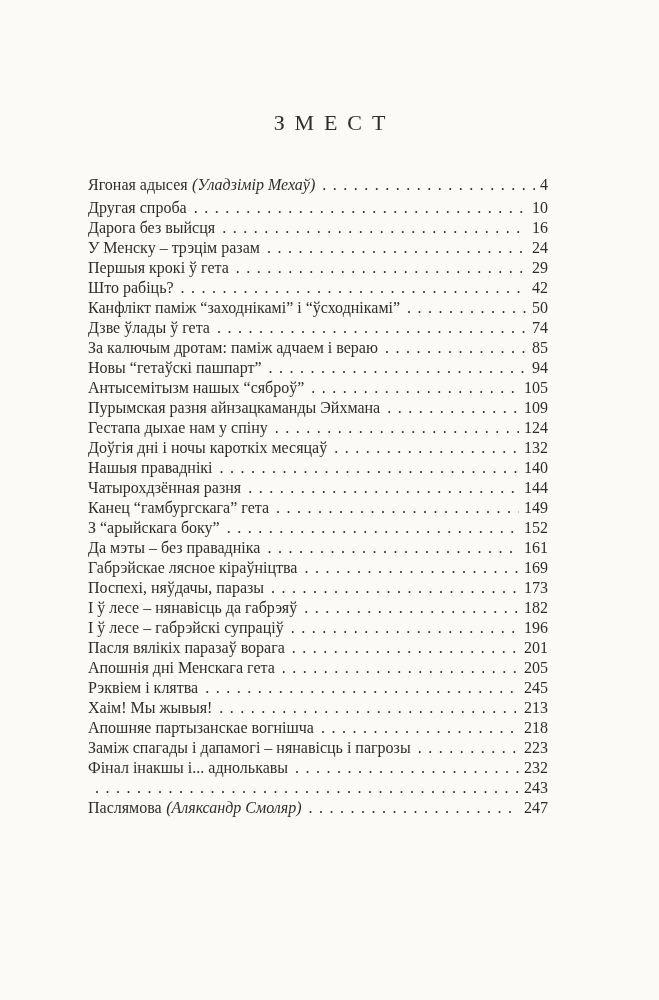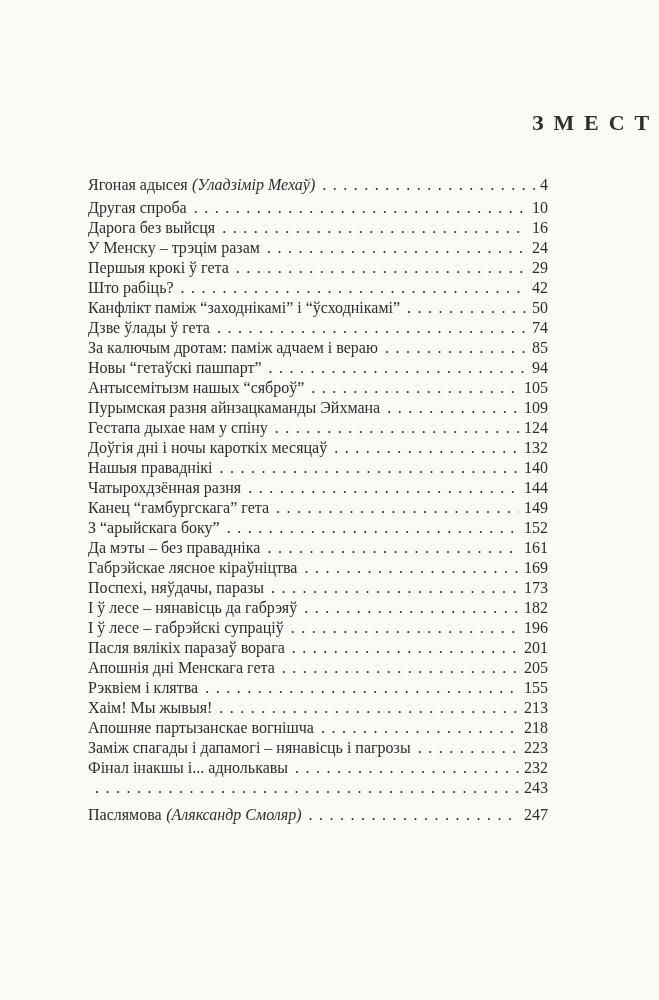--- a/index.html
+++ b/index.html
@@ -18,43 +18,43 @@
     position: relative;
     width: 659px;
     height: 1000px;
   }
   .title {
     position: absolute;
     top: 110px;
     left: 0;
     width: 100%;
     margin: 0;
-    text-align: right;
+    text-align: center;
     font-size: 22px;
-    font-weight: 700;
+    font-weight: 400;
     letter-spacing: 0.45em;
     text-indent: 0.45em; 
     color: #2f2d2b;
   }
   .toc {
     position: absolute;
     top: 175px;
     left: 88px;
     width: 460px;
   }
   .row {
     display: flex;
     align-items: baseline;
     height: 20px;
     font-size: 16px;
     line-height: 20px;
     white-space: nowrap;
   }
   .row.first { margin-bottom: 3px; }
-  .row.last  { margin-top: 7px; }
+  .row.last  { }
   .entry-text { flex: 0 0 auto; }
   .entry-italic { font-style: italic; }
   .entry-italic:not(:empty) { margin-left: 0.28em; }
   .leader {
     flex: 1 1 auto;
     overflow: hidden;
     white-space: nowrap;
     margin: 0 5px 0 7px;
     letter-spacing: 6.5px;
     color: #2f2d2b;
@@ -220,21 +220,21 @@
       <div class="row">
     <span class="entry-text">Апошнія дні Менскага гета</span>
     <span class="entry-text entry-italic"></span>
     <span class="leader"></span>
     <span class="pagenum">205</span>
   </div>
       <div class="row">
     <span class="entry-text">Рэквіем і клятва</span>
     <span class="entry-text entry-italic"></span>
     <span class="leader"></span>
-    <span class="pagenum">155</span>
+    <span class="pagenum">245</span>
   </div>
       <div class="row">
     <span class="entry-text">Хаім! Мы жывыя!</span>
     <span class="entry-text entry-italic"></span>
     <span class="leader"></span>
     <span class="pagenum">213</span>
   </div>
       <div class="row">
     <span class="entry-text">Апошняе партызанскае вогнішча</span>
     <span class="entry-text entry-italic"></span>

